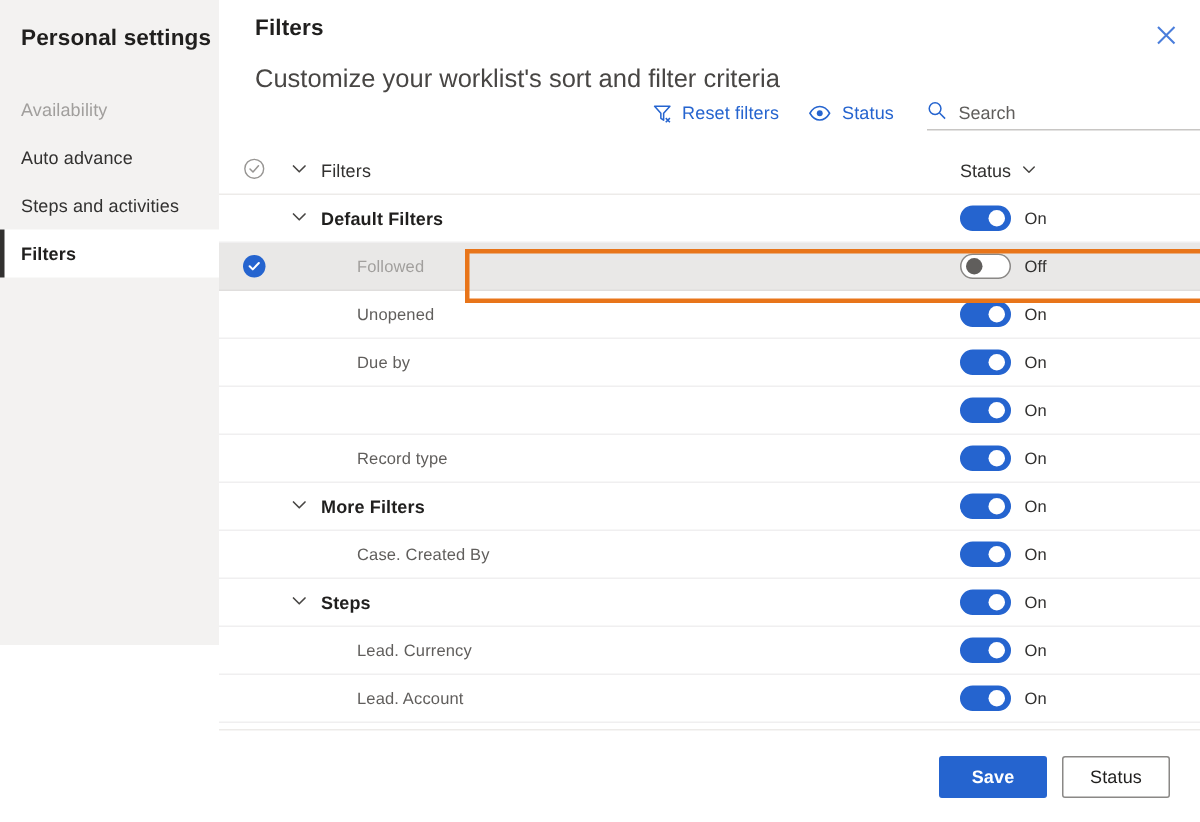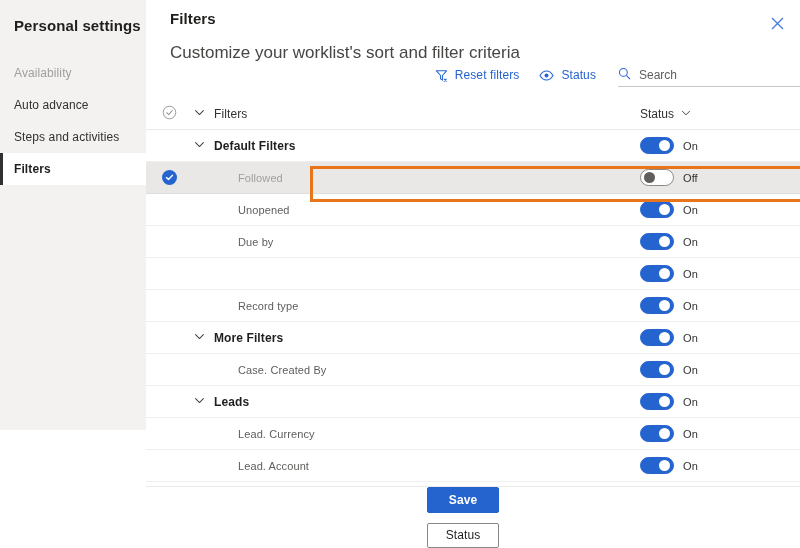--- a/index.html
+++ b/index.html
@@ -262,21 +262,20 @@
     right: 0;
     bottom: 0;
     height: 62px;
     border-top: 1px solid #edebe9;
     display: flex;
     align-items: center;
     justify-content: flex-end;
     padding-right: 20px;
     gap: 10px;
     background: #ffffff;
-    flex-direction: column;
   }
   .btn {
     height: 28px;
     min-width: 72px;
     font-size: 12px;
     font-family: "Liberation Sans", sans-serif;
     border-radius: 2px;
     cursor: pointer;
     padding: 0 14px;
     letter-spacing: .1px;
@@ -483,21 +482,21 @@
               <span class="toggle-label">On</span>
             </div>
           </div>
           <div class="row group">
             <div class="sel-box"></div>
             <div class="chev-box">
               <span><svg width="11" height="11" viewBox="0 0 12 12">
                   <path d="M1.8 4 L6 8.2 L10.2 4" fill="none" stroke="#484644" stroke-width="1.2" stroke-linecap="round" stroke-linejoin="round"></path>
                 </svg></span>
             </div>
-            <div class="row-label">Leads</div>
+            <div class="row-label">Steps</div>
             <div class="status-cell">
               <div class="toggle on">
                 <span class="knob"></span>
               </div>
               <span class="toggle-label">On</span>
             </div>
           </div>
           <div class="row child">
             <div class="sel-box"></div>
             <div class="chev-box"></div>

